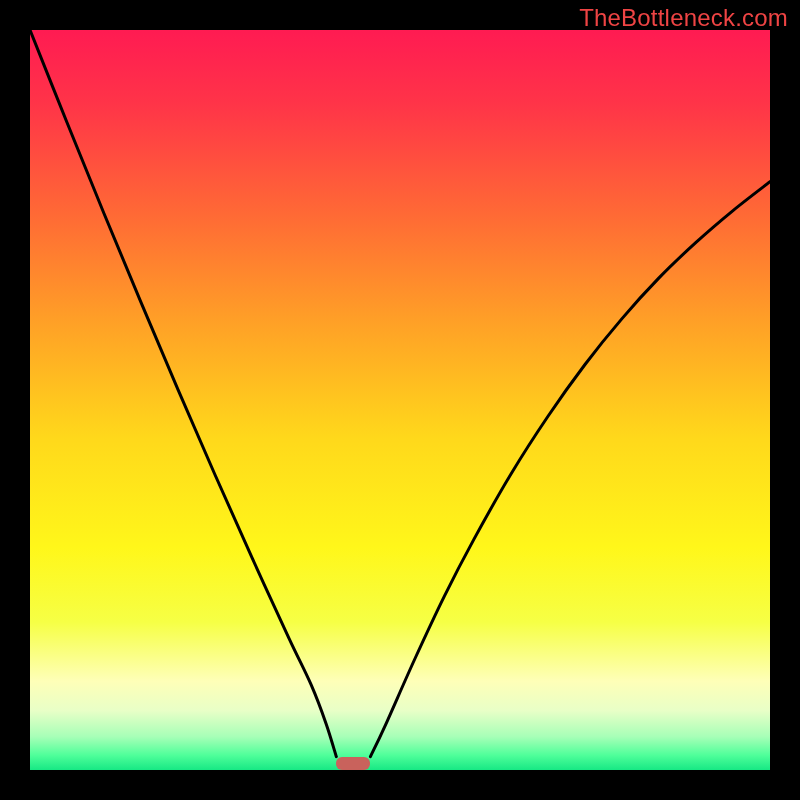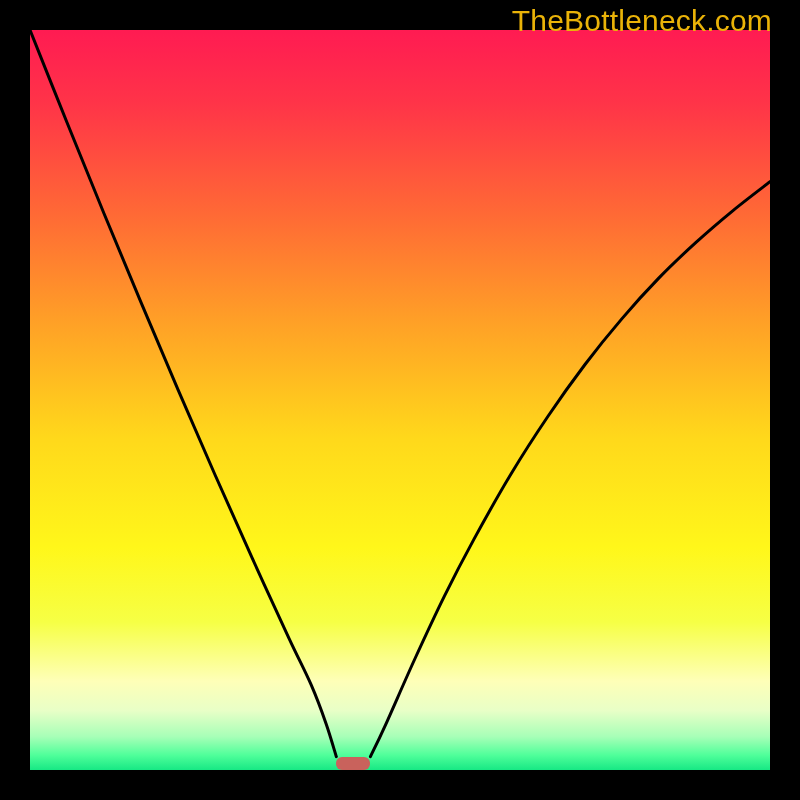--- a/index.html
+++ b/index.html
@@ -36,23 +36,23 @@
     left: 0; top: 0;
   }
   .marker {
     position: absolute;
     background: #c9625c;
     border-radius: 6px;
   }
   .watermark {
     position: absolute;
     top: 4px;
-    right: 28px;
-    color: #eab308;
-    font-size: 30px;
+    right: 12px;
+    color: #ef4444;
+    font-size: 24px;
     font-weight: 500;
     letter-spacing: 0.2px;
   }
 </style>
 </head>
 <body>
 
 <div class="frame">
 
   <div class="plot">

